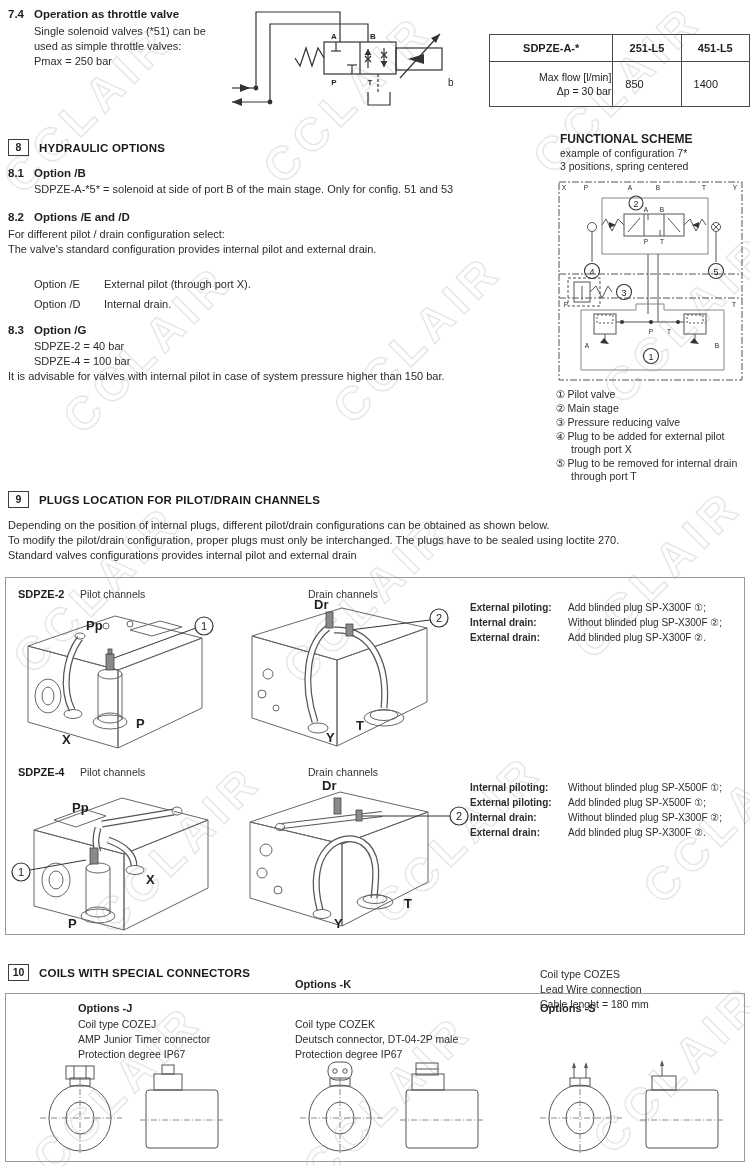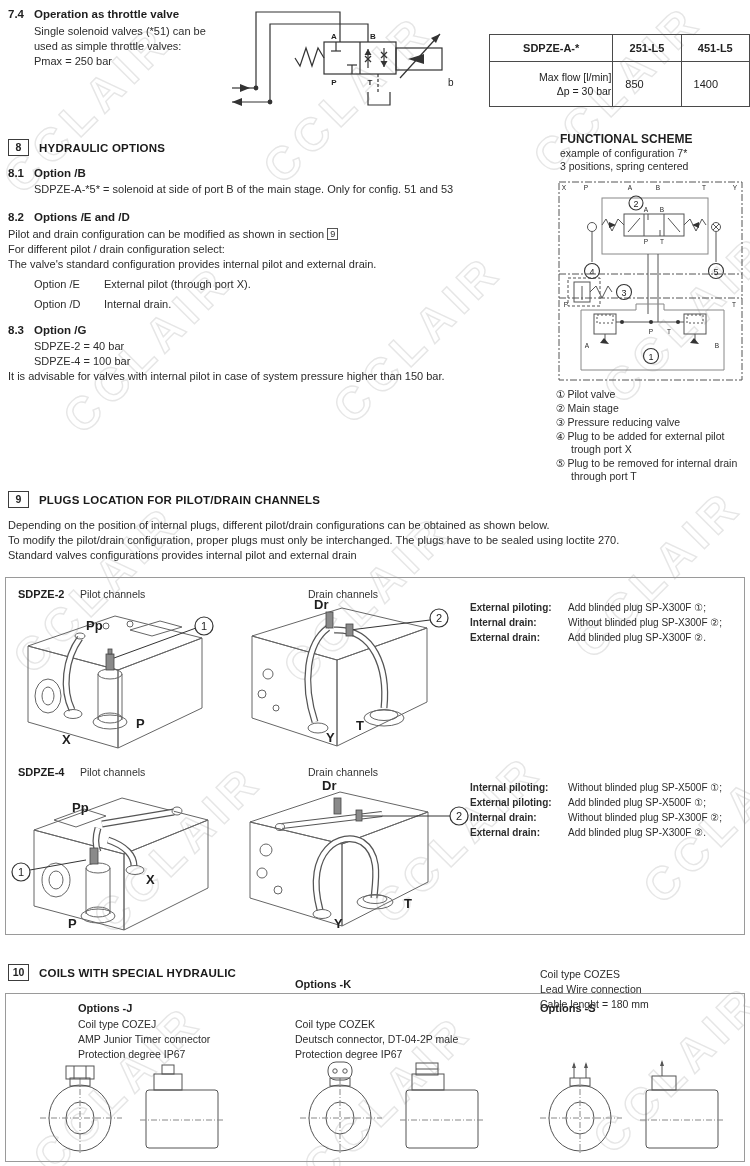--- a/index.html
+++ b/index.html
@@ -150,21 +150,20 @@
 
   <div class="abs" style="left:8px;top:163px">
     <span class="subnum">8.1</span><span class="subttl">Option /B</span>
   </div>
   <div class="abs bl" style="left:34px;top:182px;width:560px">SDPZE-A-*5* = solenoid at side of port B of the main stage. Only for config. 51 and 53</div>
 
   <div class="abs" style="left:8px;top:207px">
     <span class="subnum">8.2</span><span class="subttl">Options /E and /D</span>
   </div>
   <div class="abs bl" style="left:8px;top:227px;width:560px">
-    <div><span>Pilot and drain configuration can be modified as shown in section</span> <span class="refbox">9</span></div>
     <div>For different pilot / drain configuration select:</div>
     <div>The valve's standard configuration provides internal pilot and external drain.</div>
   </div>
   <div class="abs bl" style="left:34px;top:277px">
     <span style="display:inline-block;width:70px">Option /E</span><span>External pilot (through port X).</span>
   </div>
   <div class="abs bl" style="left:34px;top:297px">
     <span style="display:inline-block;width:70px">Option /D</span><span>Internal drain.</span>
   </div>
 
@@ -443,21 +442,21 @@
 
   <div class="abs notes" style="left:470px;top:780px;width:268px">
     <div><span class="nl">Internal piloting:</span><span>Without blinded plug SP-X500F ①;</span></div>
     <div><span class="nl">External piloting:</span><span>Add blinded plug SP-X500F ①;</span></div>
     <div><span class="nl">Internal drain:</span><span>Without blinded plug SP-X300F ②;</span></div>
     <div><span class="nl">External drain:</span><span>Add blinded plug SP-X300F ②.</span></div>
   </div>
 
   <div class="hrow" style="left:8px;top:964px">
     <span class="secbox">10</span>
-    <span class="sectitle">COILS WITH SPECIAL HYDRAULIC</span>
+    <span class="sectitle">COILS WITH SPECIAL CONNECTORS</span>
   </div>
   <div class="bigbox" style="left:5px;top:993px;width:738px;height:167px"></div>
 
   <div class="abs optttl" style="left:78px;top:1002px">Options -J</div>
   <div class="abs optln" style="left:78px;top:1017px;width:200px">
     <div>Coil type COZEJ</div>
     <div>AMP Junior Timer connector</div>
     <div>Protection degree IP67</div>
   </div>
 

